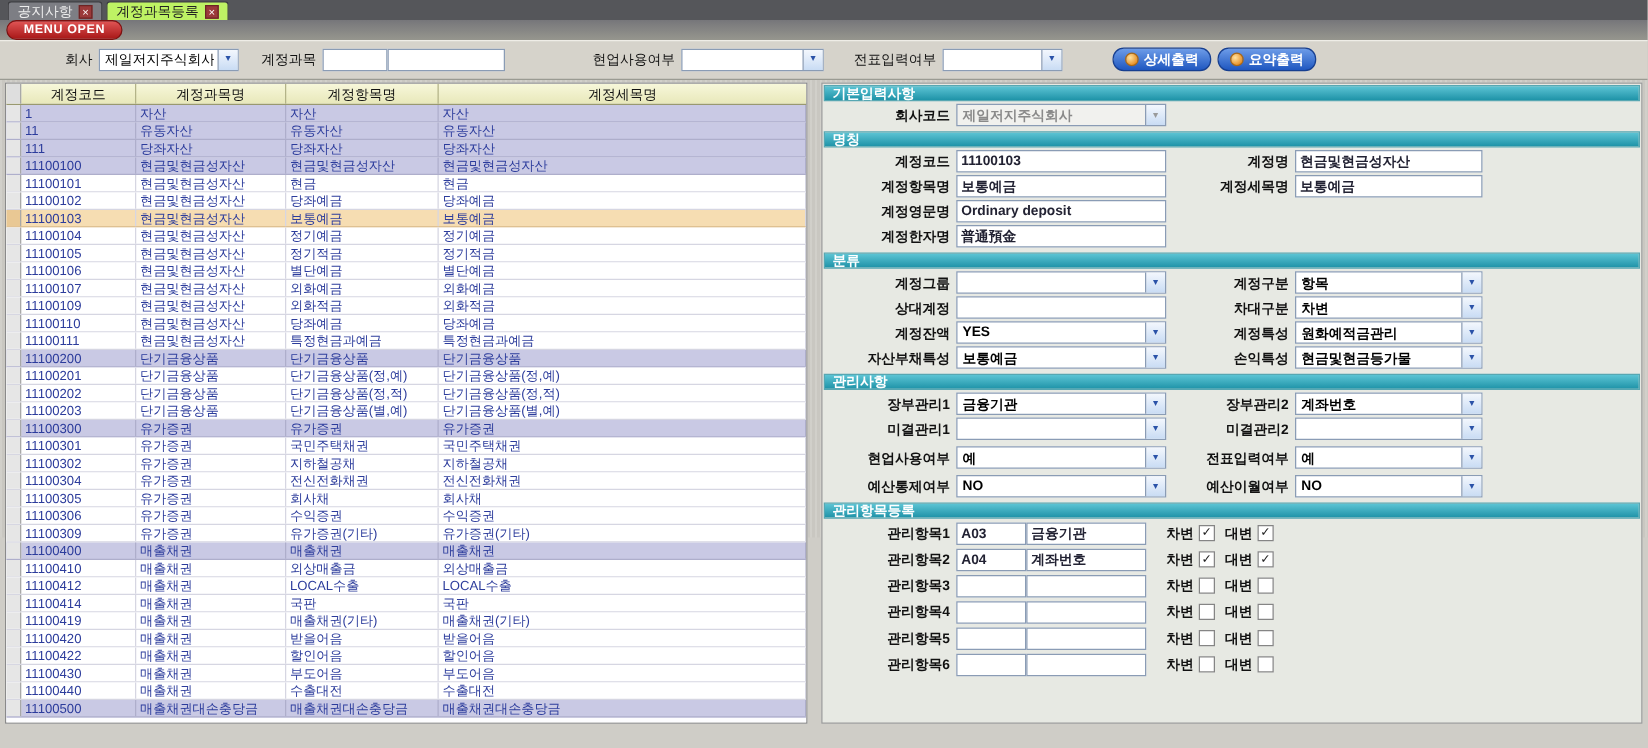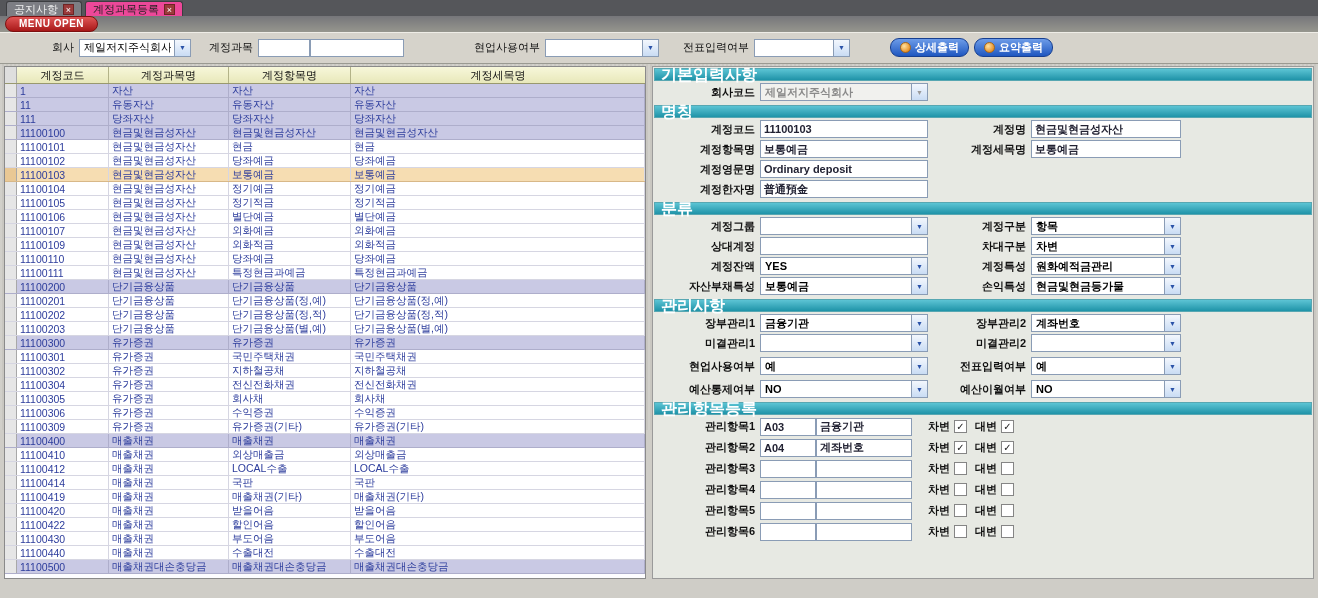--- a/index.html
+++ b/index.html
@@ -10,21 +10,21 @@
   }
   .app { position:relative; width:1318px; height:430px;
     background:#cfcdc7;
     background-image:repeating-linear-gradient(90deg, rgba(255,255,255,0.05) 0 2px, rgba(0,0,0,0.03) 2px 4px);
   }
   
   .tabbar { height:16px; background:#55565a; display:flex; align-items:flex-end; padding-left:6px; gap:3px; }
   .tab { height:15px; display:flex; align-items:center; gap:5px; padding:0 7px; font-size:11px;
     border:1px solid #3c3d40; border-bottom:none; border-radius:3px 3px 0 0; cursor:default; }
   .tab.inactive { background:#7d7e84; color:#eee; }
-  .tab.active { background:#ec4899; color:#222; }
+  .tab.active { background:#bef264; color:#222; }
   .tabx { width:11px; height:11px; line-height:10px; text-align:center; font-size:9px;
     background:#9b3a3a; color:#fff; border:1px solid #6d2424; }
   
   .strip { height:16px; background:linear-gradient(#76767a,#96968e); display:flex; align-items:center; padding-left:5px; }
   .menuopen { background:linear-gradient(#e05555,#a81818); color:#fff; font-weight:bold; font-size:10px;
     padding:1px 13px 2px; border-radius:8px; border:1px solid #7d1010; letter-spacing:0.5px; }
   
   .filterbar { height:32px; background:#d6d3cb; display:flex; align-items:center;
     border-bottom:1px solid #9a9a92; box-shadow:inset 0 1px 0 #efede7; }
   .flabel { color:#111; margin-right:5px; white-space:nowrap; }
@@ -40,21 +40,21 @@
     color:#2a52a8; font-size:7px; display:flex; align-items:center; justify-content:center; }
   .dd.disabled { background:#f1f1ee; } .dd.disabled .ddv { color:#8a8a8a; } .dd.disabled .dda { color:#9a9a9a; }
   .w112 { width:112px; } .w52 { width:52px; } .w94 { width:94px; } .w114 { width:114px; } .w96 { width:96px; }
   .btn { display:inline-flex; align-items:center; gap:4px; background:linear-gradient(#6d9ce8,#1f57c0);
     border:1px solid #173f90; border-radius:9px; color:#fff; font-weight:bold; height:19px;
     padding:0 9px; cursor:default; }
   .btn-detail { margin-left:40px; } .btn-summary { margin-left:5px; }
   .bicon { width:11px; height:11px; border-radius:50%;
     background:radial-gradient(circle at 35% 35%, #ffe2a0, #e8922a 72%); border:1px solid #a86818; }
   
-  .main { position:absolute; top:66px; left:0; right:0; display:flex; padding:0 4px; gap:6px; }
+  .main { position:absolute; top:66px; left:0; right:0; display:flex; padding:0 4px; gap:11px; }
   
   .gtable { width:642px; height:513px; border:1px solid #8a8a8a; background:#fff;
     display:flex; flex-direction:column; overflow:hidden; }
   .thead { display:flex; height:17px; background:linear-gradient(#f7f7da,#e8e8ba);
     border-bottom:1px solid #99996f; color:#111; }
   .hcell { border-right:1px solid #b3b388; display:flex; align-items:center; justify-content:center; }
   .selcol { width:12px; background:#dedede; border-right:1px solid #a8a8a8; flex:none; }
   .col-code { width:92px; } .col-name { width:120px; } .col-item { width:122px; } .col-detail { flex:1; border-right:none; }
   .tbody { flex:1; overflow:hidden; background:#fdfdff; }
   .trow { display:flex; height:14px; background:#fff; border-bottom:1px solid #d6d6e2; color:#2c3c9c; }
@@ -62,21 +62,21 @@
     overflow:hidden; white-space:nowrap; font-size:10.5px; }
   .trow .selcol { background:#e6e6e6; }
   .trow.group { background:#c9c9e4; border-bottom-color:#aeaecb; }
   .trow.group .cell { border-right-color:#aeaecb; }
   .trow.selected { background:#f6ddb2; border-bottom-color:#d8b888; }
   .trow.selected .selcol { background:#e9c894; }
   
   .panel { flex:1; height:513px; border:1px solid #9a9a9a; background:#e7e9e3;
     display:flex; flex-direction:column; overflow:hidden; }
   .sechead { height:13px; background:linear-gradient(#5cc4d4,#1f93a8); color:#fff; font-weight:bold;
-    font-size:16px; line-height:12px; display:flex; align-items:center; padding-left:6px;
+    font-size:11px; line-height:12px; display:flex; align-items:center; padding-left:6px;
     border:1px solid #57a7b2; margin:1px 1px 0; }
   .secbody { padding:1px 12px 2px;font-weight:bold; }
   .prow { display:flex; align-items:center; height:20px; padding-left:4px; }
   .mrow { display:flex; align-items:center; height:21px; padding-left:4px; }
   .plabel { width:86px; text-align:right; margin-right:5px; color:#111; white-space:nowrap; flex:none; }
   .plabel2 { width:98px; text-align:right; margin-right:5px; color:#111; white-space:nowrap; flex:none; }
   .f1 { width:168px; flex:none; } .f2 { width:150px; flex:none; }
   .micode { width:56px; flex:none; } .miname { width:96px; flex:none; }
   .cblabel { margin-left:16px; margin-right:4px; color:#111; }
   .cblabel.second { margin-left:8px; }

